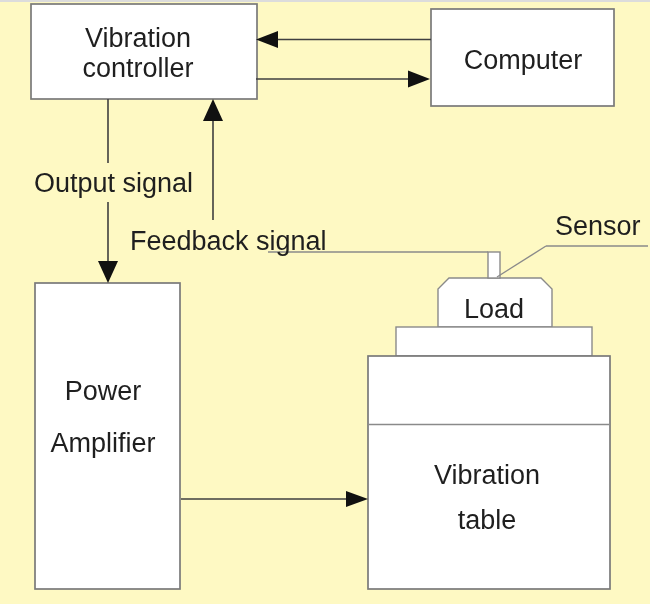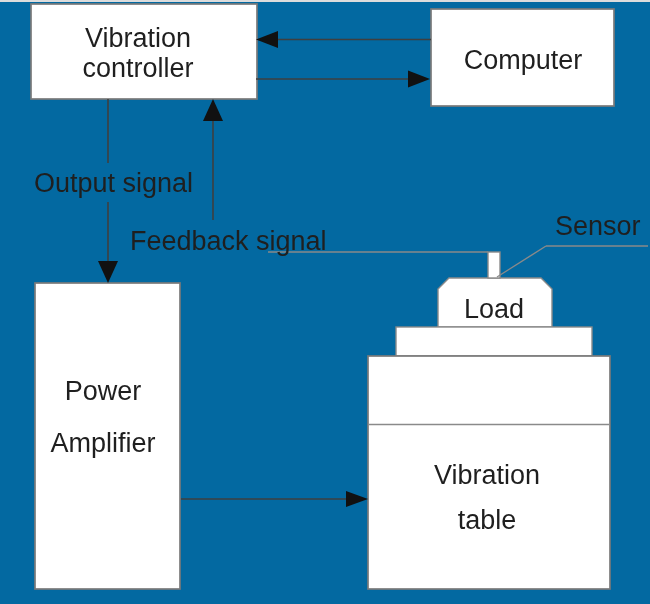--- a/index.html
+++ b/index.html
@@ -4,21 +4,21 @@
 <style>
   html, body {
     margin: 0;
     padding: 0;
     background: #ffffff;
   }
   .stage {
     position: relative;
     width: 650px;
     height: 604px;
-    background: #0369a1;
+    background: #fef9c3;
     overflow: hidden;
     font-family: "Liberation Sans", sans-serif;
   }
   svg { display: block; }
 
   
   .box {
     fill: #ffffff;
     stroke: #7a7a7a;
     stroke-width: 1.7;

